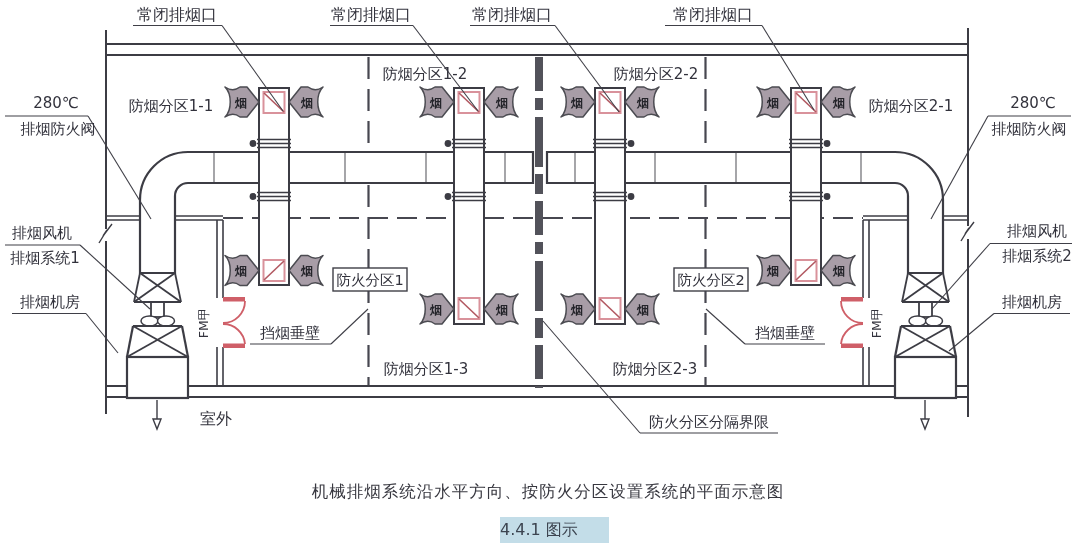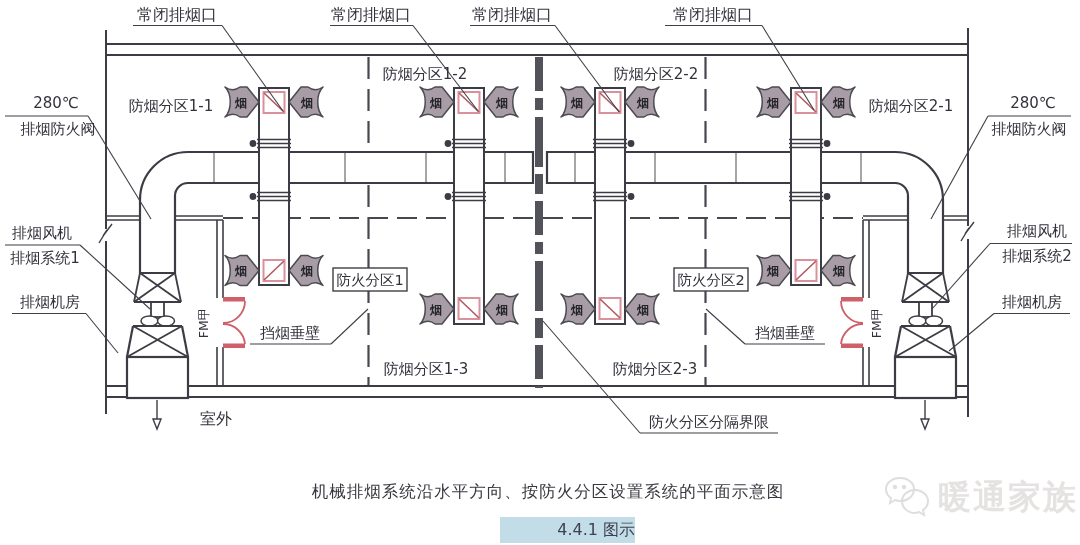--- a/index.html
+++ b/index.html
@@ -7,22 +7,22 @@
     --door:#cf5f68; --smoke:#a89da7; --captionbg:#c3dde8; --wm:#e5e2e2;
   }
   html,body{margin:0;padding:0;background:#ffffff;}
   #canvas{position:relative;width:1080px;height:545px;background:#ffffff;overflow:hidden;
           font-family:"DejaVu Sans","Liberation Sans",sans-serif;}
   svg text{font-family:"DejaVu Sans","Liberation Sans",sans-serif;fill:var(--text);}
   .t15{font-size:15px;} .t16{font-size:16px;} .t14{font-size:14.5px;} .t12{font-size:12.5px;}
   .smokeChar{font-size:12px;font-weight:bold;fill:#24242a;}
   #title{position:absolute;top:465px;left:50%;transform:translateX(-50%);margin-left:8px;
          white-space:nowrap;font-size:16.5px;letter-spacing:1px;color:#383840;margin-top:16px;}
-  #caption{position:absolute;top:517px;left:500px;width:135px;height:26px;line-height:26px;
-           text-align:right;background:var(--captionbg);color:#3c4450;font-size:16px;}
+  #caption{position:absolute;top:517px;left:500px;width:109px;height:26px;line-height:26px;
+           text-align:left;background:var(--captionbg);color:#3c4450;font-size:16px;}
   #watermark{position:absolute;top:474px;left:882px;display:flex;align-items:center;gap:6px;
              color:var(--wm);font-size:33px;font-weight:bold;letter-spacing:2px;}
 </style>
 </head>
 <body>
 
 <div id="canvas">
 
 <svg width="1080" height="545" viewBox="0 0 1080 545">
   <defs>
@@ -305,25 +305,14 @@
     <text class="t16" x="216" y="424">室外</text>
 
     <text class="t12" transform="translate(208,323) rotate(-90)">FM甲</text>
     <text class="t12" transform="translate(881,323) rotate(-90)">FM甲</text>
   </g>
 </svg>
 
 <div id="title">机械排烟系统沿水平方向、按防火分区设置系统的平面示意图</div>
 <div id="caption">4.4.1 图示</div>
 
-<div id="watermark">
-  <svg width="50" height="46" viewBox="0 0 50 46">
-    <g stroke="#e0dddd" stroke-width="2" fill="none">
-      <path d="M 18,4 C 10,4 4,9 4,15 C 4,19 6,22 9,24 L 8,29 L 13,26 C 14.5,26.5 16,27 18,27 C 26,27 32,22 32,15 C 32,9 26,4 18,4 Z"></path>
-      <path d="M 33,16 C 40,16 46,21 46,27 C 46,31 44,34 41,36 L 42,41 L 37,38 C 35.5,38.5 34,39 33,39 C 26,39 20,34 20,27 C 20,21 26,16 33,16 Z"></path>
-      <circle cx="13" cy="13" r="1.2" fill="#e0dddd"></circle>
-          <circle cx="22" cy="13" r="1.2" fill="#e0dddd"></circle>
-    </g>
-  </svg>
-  <span>暖通家族</span>
+
 </div>
 
-</div>
-
 </body></html>

